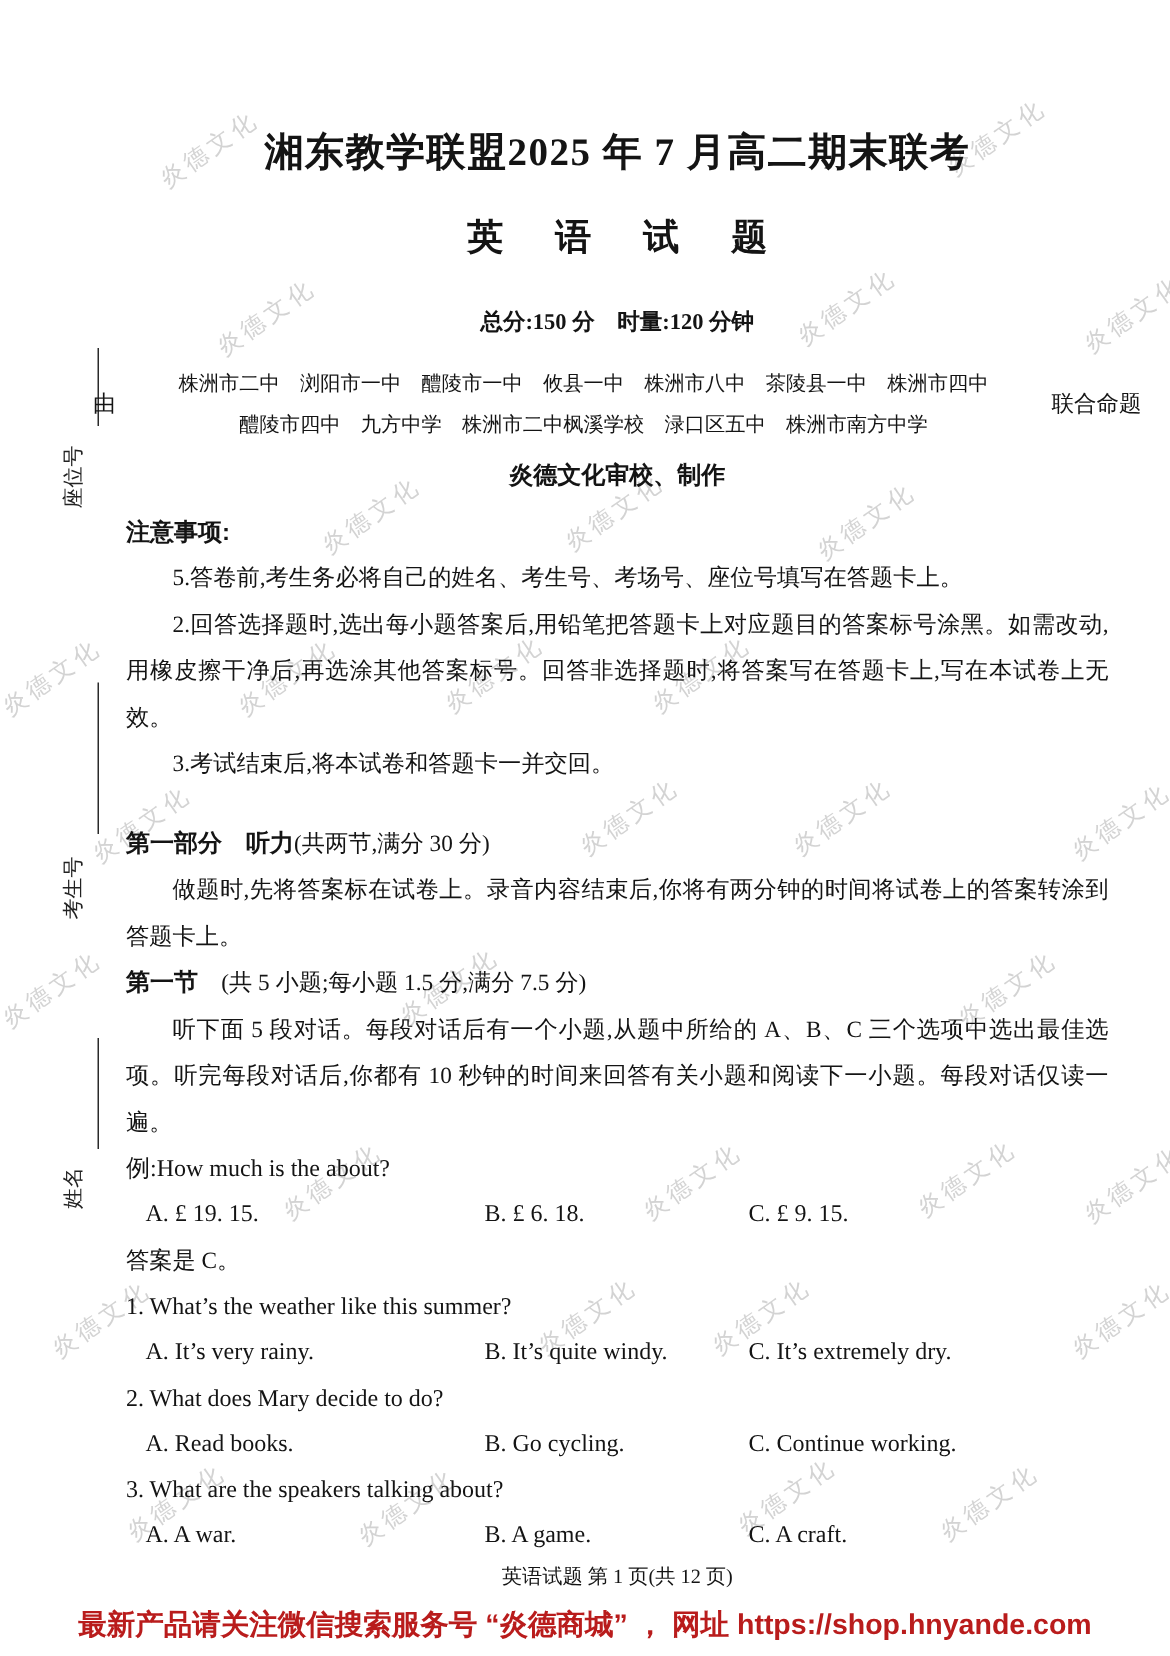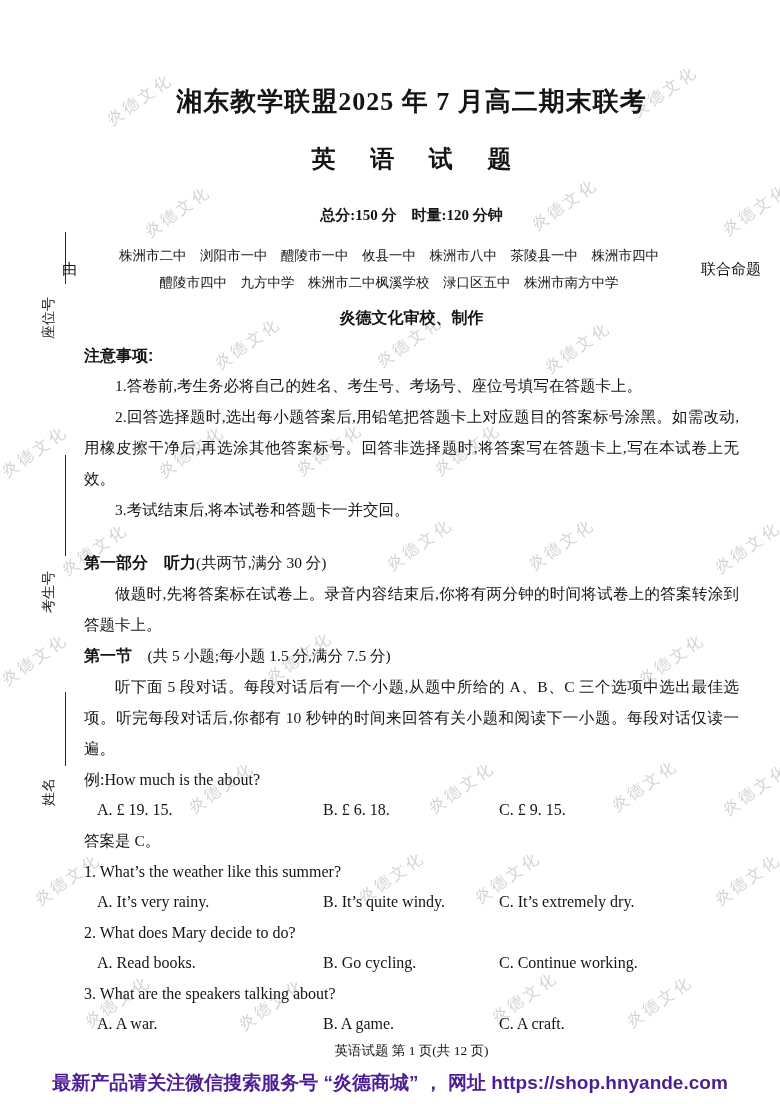--- a/index.html
+++ b/index.html
@@ -64,21 +64,21 @@
   .q-line{margin:0;font-size:16px;line-height:31px;}
   .options{
     display:grid;grid-template-columns:226px 176px 1fr;margin-left:13px;
     font-size:16px;line-height:30px;
   }
   .footer{margin:0 0 0 0;text-align:center;font-size:13.5px;line-height:24px;}
   
   .banner{
     position:absolute;left:0;right:0;top:1070px;z-index:2;text-align:center;
     font-size:19px;font-weight:700;
-    font-family:"Liberation Sans","DejaVu Sans",sans-serif;color:#4c1d95;
+    font-family:"Liberation Sans","DejaVu Sans",sans-serif;color:#b91c1c;
   }
 </style>
 </head>
 <body>
 
 <div id="watermark-layer">
     <span class="wm" style="left: 140px; top: 100px; color: rgb(204, 204, 204);">炎德文化</span>
     <span class="wm" style="left: 665px; top: 92px; color: rgb(204, 204, 204);">炎德文化</span>
     <span class="wm" style="left: 178px; top: 212px; color: rgb(204, 204, 204);">炎德文化</span>
     <span class="wm" style="left: 565px; top: 205px; color: rgb(204, 204, 204);">炎德文化</span>
@@ -131,21 +131,21 @@
     <div class="schools">
       <div>株洲市二中　浏阳市一中　醴陵市一中　攸县一中　株洲市八中　茶陵县一中　株洲市四中</div>
       <div>醴陵市四中　九方中学　株洲市二中枫溪学校　渌口区五中　株洲市南方中学</div>
     </div>
     <span class="suf">联合命题</span>
   </div>
 
   <div class="producer">炎德文化审校、制作</div>
 
   <div class="notice-heading">注意事项:</div>
-  <p class="para indent">1.答卷前,考生务必将自己的姓名、考生号、考场号、座位号填写在答题卡上。</p>
+  <p class="para indent">5.答卷前,考生务必将自己的姓名、考生号、考场号、座位号填写在答题卡上。</p>
   <p class="para indent">2.回答选择题时,选出每小题答案后,用铅笔把答题卡上对应题目的答案标号涂黑。如需改动,用橡皮擦干净后,再选涂其他答案标号。回答非选择题时,将答案写在答题卡上,写在本试卷上无效。</p>
   <p class="para indent">3.考试结束后,将本试卷和答题卡一并交回。</p>
 
   <div class="sec-heading">
     <span class="bold">第一部分　听力</span><span>(共两节,满分 30 分)</span>
   </div>
   <p class="para indent">做题时,先将答案标在试卷上。录音内容结束后,你将有两分钟的时间将试卷上的答案转涂到答题卡上。</p>
 
   <div class="sec-heading tight">
     <span class="bold">第一节</span><span>　(共 5 小题;每小题 1.5 分,满分 7.5 分)</span>

